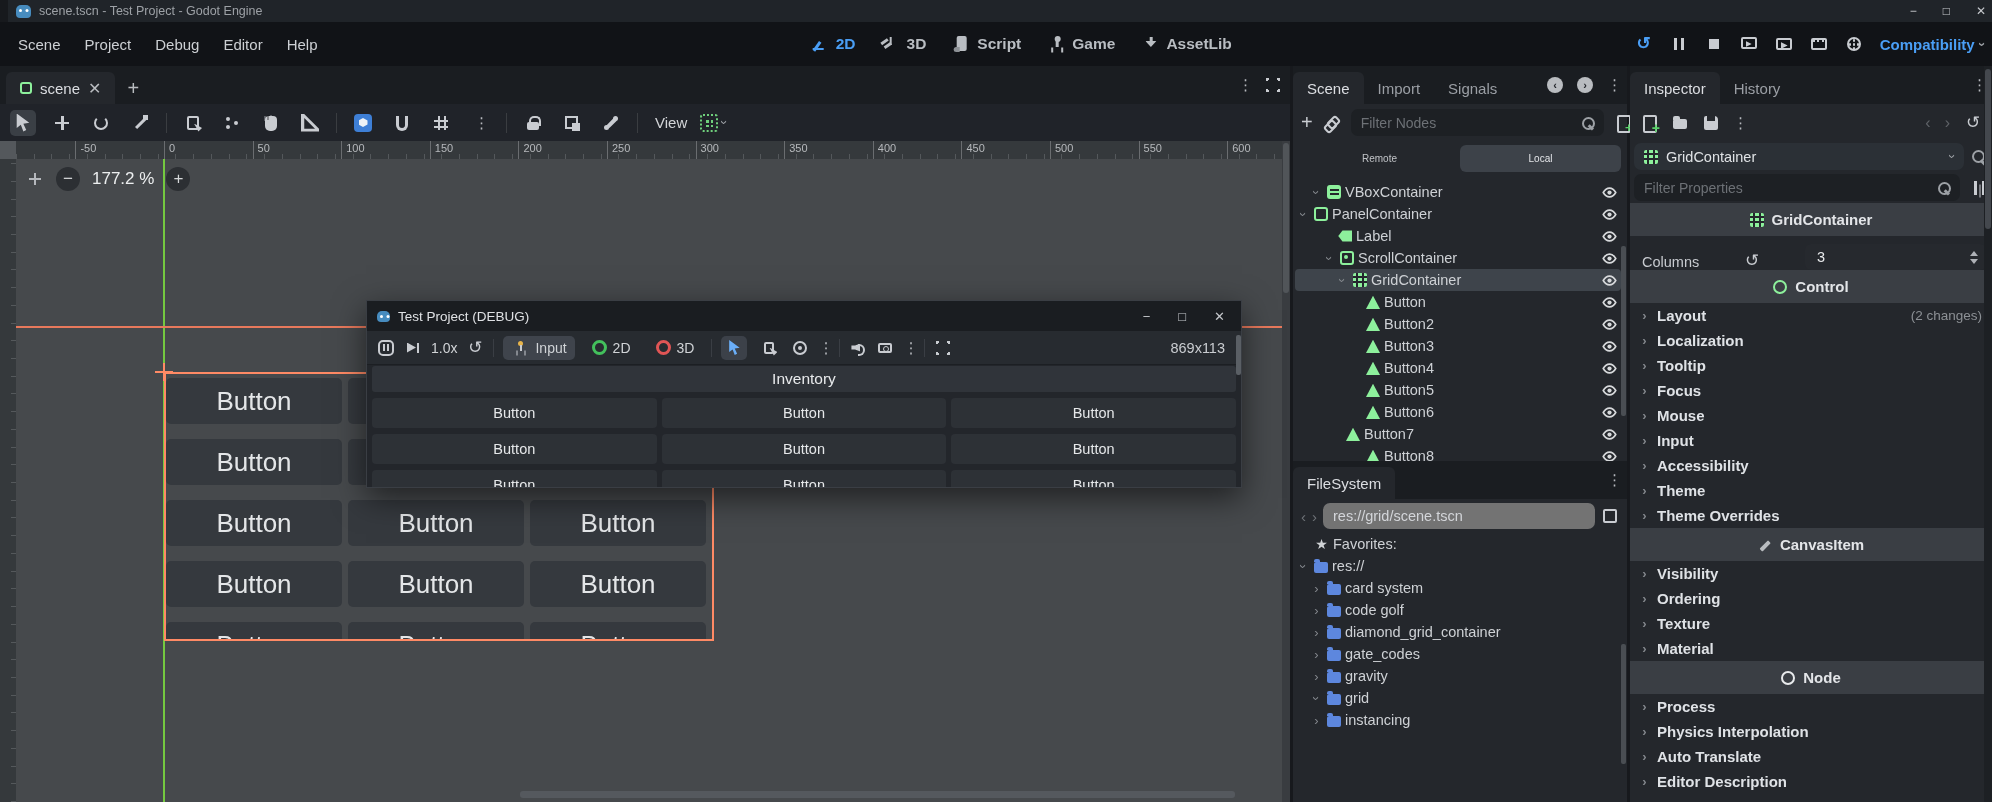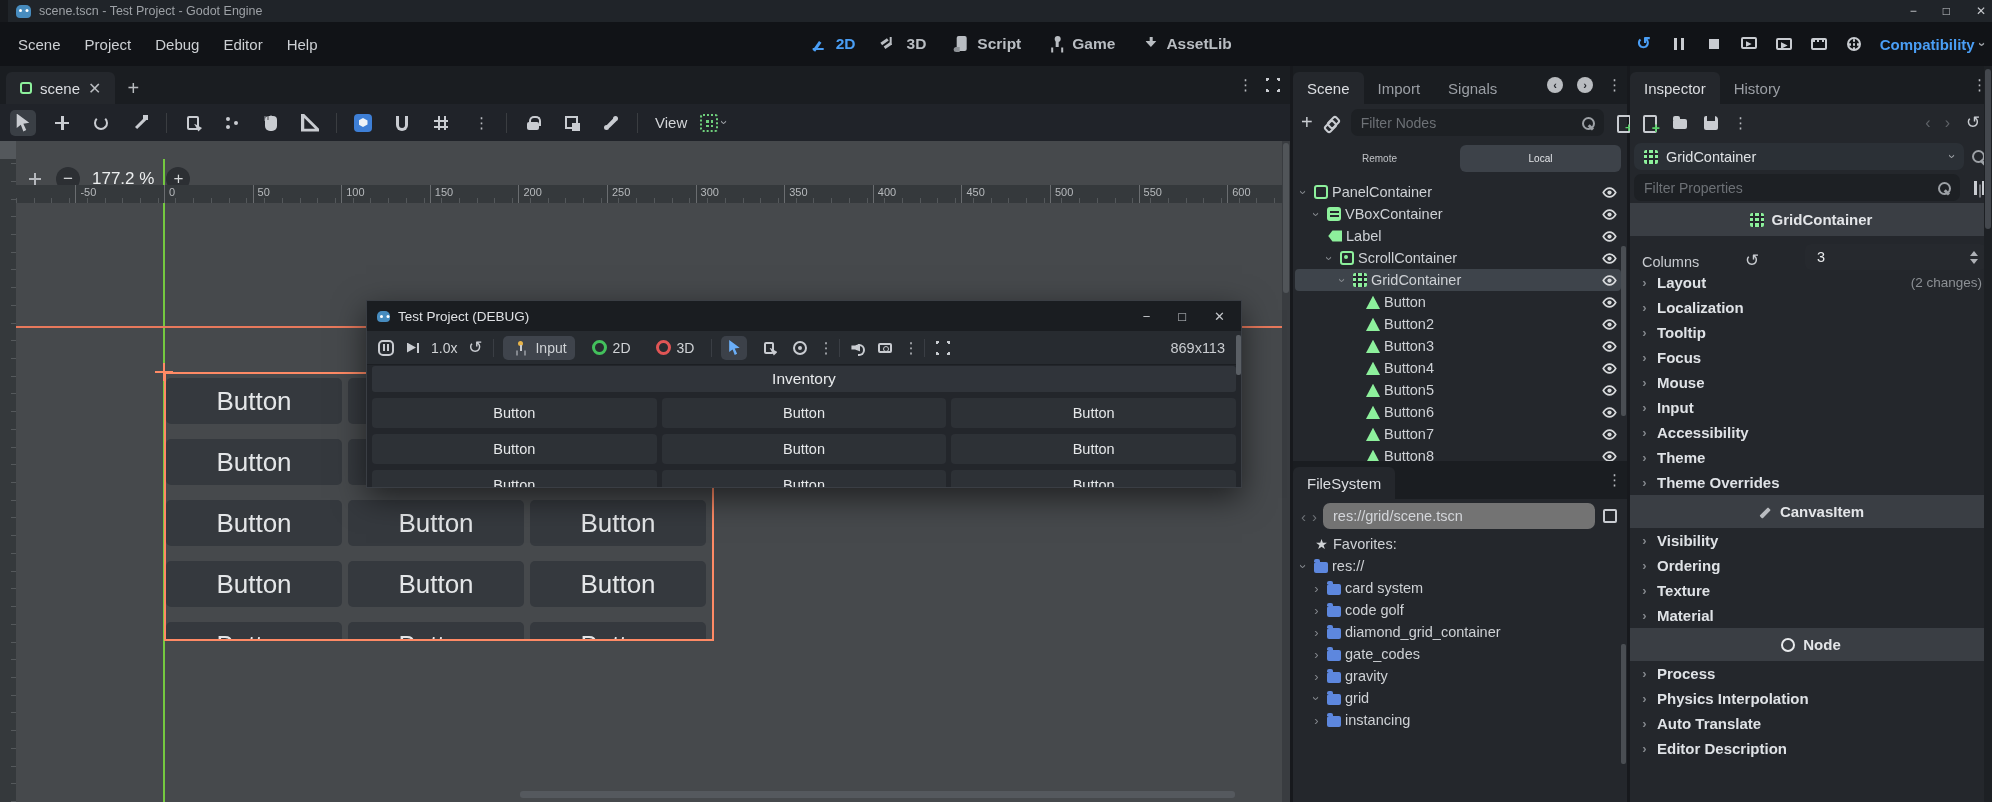--- a/index.html
+++ b/index.html
@@ -189,21 +189,21 @@
 
   #toolbar { height:37px; background:#202329; display:flex; align-items:center; gap:13px; padding:0 10px; }
   #toolbar .tbtn { width:26px; height:26px; display:flex; align-items:center; justify-content:center; border-radius:5px; }
   #toolbar .tbtn.active { background:#3a3f45; }
   #toolbar .sep { width:1px; height:20px; background:#3a3d41; }
   #toolbar .view-label { color:#d3d5d8; font-size:15px; margin-left:4px; }
   .chev-down { display:inline-block; color:#9da1a6; transform:rotate(90deg); font-size:13px; }
 
   
   #viewport { position:absolute; left:0; top:75px; right:0; bottom:0; background:#46494c; overflow:hidden; }
-  #ruler-h { position:absolute; left:16px; right:0; top:0; height:18px; background:#35393c; overflow:hidden;margin-top:44px; }
+  #ruler-h { position:absolute; left:16px; right:0; top:0; height:18px; background:#35393c; overflow:hidden; }
   #ruler-h::after { content:''; position:absolute; left:0; right:0; bottom:0; height:5px;
     background:repeating-linear-gradient(90deg,#54585b 0 1px,transparent 1px 17.72px); }
   #ruler-v { position:absolute; left:0; top:18px; width:16px; bottom:0; background:#35393c; }
   #ruler-v::after { content:''; position:absolute; top:0; bottom:0; right:0; width:5px;
     background:repeating-linear-gradient(0deg,#54585b 0 1px,transparent 1px 17.72px); }
   #ruler-corner { position:absolute; left:0; top:0; width:16px; height:18px; background:#54585c; }
   .tick { position:absolute; top:0; height:18px; border-left:1px solid #6a6d70; color:#b6b9bc; font-size:11px; padding:1px 0 0 4px; }
   #canvas-area { position:absolute; left:16px; top:18px; right:0; bottom:0; background:#46494c; }
   #axis-green { position:absolute; left:147px; top:0; width:2px; bottom:0; background:#74c940; }
   #hline-orange { position:absolute; left:0; right:0; top:167px; height:2px; background:#e8795c; }
@@ -566,43 +566,43 @@
       <span class="ic i-search" style="width:16px;height:16px"></span>
     </div>
     <span class="ic i-attach"></span>
     <span class="dots3">⋮</span>
   </div>
   <div class="toggle-row">
     <span class="toggle-half">Remote</span>
     <span class="toggle-half active">Local</span>
   </div>
   <div id="scene-tree" class="tree" style="padding-top:6px;height:286px">
+      <div class="trow" style="padding-left: 17px;">
+        <span class="tchev open">›</span>
+        <span class="ni ni-vbox"></span>
+        <span>VBoxContainer</span>
+        <span class="eye">
+          <svg width="15" height="15" viewBox="0 0 24 24">
+            <path d="M12 5C6 5 2 12 2 12s4 7 10 7 10-7 10-7-4-7-10-7z" fill="none" stroke="#d8dadc" stroke-width="2.6"></path>
+            <circle cx="12" cy="12" r="3.4" fill="#d8dadc"></circle>
+          </svg>
+        </span>
+      </div>
       <div class="trow" style="padding-left: 4px;">
         <span class="tchev open">›</span>
         <span class="ni ni-panel"></span>
         <span>PanelContainer</span>
         <span class="eye">
           <svg width="15" height="15" viewBox="0 0 24 24">
             <path d="M12 5C6 5 2 12 2 12s4 7 10 7 10-7 10-7-4-7-10-7z" fill="none" stroke="#d8dadc" stroke-width="2.6"></path>
             <circle cx="12" cy="12" r="3.4" fill="#d8dadc"></circle>
           </svg>
         </span>
       </div>
-      <div class="trow" style="padding-left: 17px;">
-        <span class="tchev open">›</span>
-        <span class="ni ni-vbox"></span>
-        <span>VBoxContainer</span>
-        <span class="eye">
-          <svg width="15" height="15" viewBox="0 0 24 24">
-            <path d="M12 5C6 5 2 12 2 12s4 7 10 7 10-7 10-7-4-7-10-7z" fill="none" stroke="#d8dadc" stroke-width="2.6"></path>
-            <circle cx="12" cy="12" r="3.4" fill="#d8dadc"></circle>
-          </svg>
-        </span>
-      </div>
-      <div class="trow" style="padding-left: 18px; align-items: center;">
+      <div class="trow" style="padding-left: 28px; align-items: center;">
         <span class="tchev"></span>
         <span class="ni ni-tag"></span>
         <span>Label</span>
         <span class="eye">
           <svg width="15" height="15" viewBox="0 0 24 24">
             <path d="M12 5C6 5 2 12 2 12s4 7 10 7 10-7 10-7-4-7-10-7z" fill="none" stroke="#d8dadc" stroke-width="2.6"></path>
             <circle cx="12" cy="12" r="3.4" fill="#d8dadc"></circle>
           </svg>
         </span>
       </div>
@@ -688,21 +688,21 @@
         <span class="tchev"></span>
         <span class="ni ni-btn"></span>
         <span>Button6</span>
         <span class="eye">
           <svg width="15" height="15" viewBox="0 0 24 24">
             <path d="M12 5C6 5 2 12 2 12s4 7 10 7 10-7 10-7-4-7-10-7z" fill="none" stroke="#d8dadc" stroke-width="2.6"></path>
             <circle cx="12" cy="12" r="3.4" fill="#d8dadc"></circle>
           </svg>
         </span>
       </div>
-      <div class="trow" style="padding-left: 56px;">
+      <div class="trow" style="padding-left: 36px;">
         <span class="tchev"></span>
         <span class="ni ni-btn"></span>
         <span>Button7</span>
         <span class="eye">
           <svg width="15" height="15" viewBox="0 0 24 24">
             <path d="M12 5C6 5 2 12 2 12s4 7 10 7 10-7 10-7-4-7-10-7z" fill="none" stroke="#d8dadc" stroke-width="2.6"></path>
             <circle cx="12" cy="12" r="3.4" fill="#d8dadc"></circle>
           </svg>
         </span>
       </div>
@@ -829,20 +829,24 @@
         <span>Columns</span>
         <span class="ic i-refresh" style="margin-left: auto;">↺</span>
         <div id="prop-value-box">
           <span>3</span>
           <span class="spin">
             <i class="up"></i>
             <i class="dn"></i>
           </span>
         </div>
       </div>
+      <div class="insp-cat">
+        <span class="ni ni-circ-green"></span>
+        <span>Control</span>
+      </div>
       <div class="insp-group">
         <span class="tchev">›</span>
         <span>Layout</span>
         <span class="note">(2 changes)</span>
       </div>
       <div class="insp-group">
         <span class="tchev">›</span>
         <span>Localization</span>
       </div>
       <div class="insp-group">

